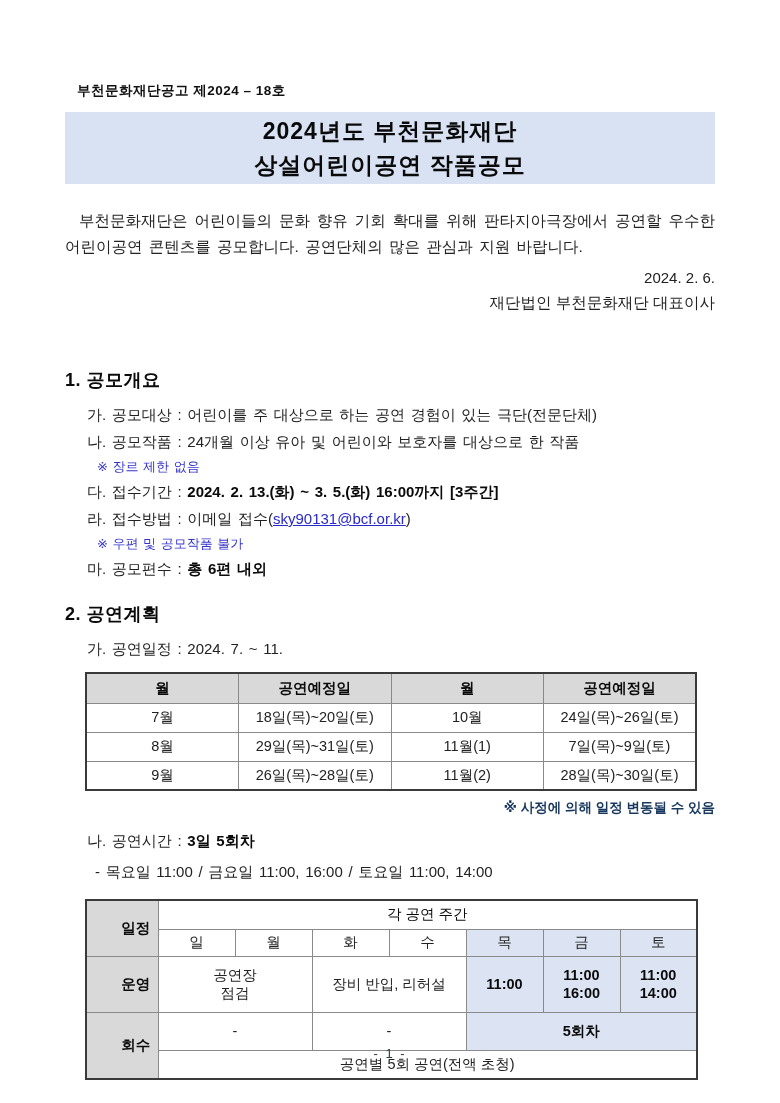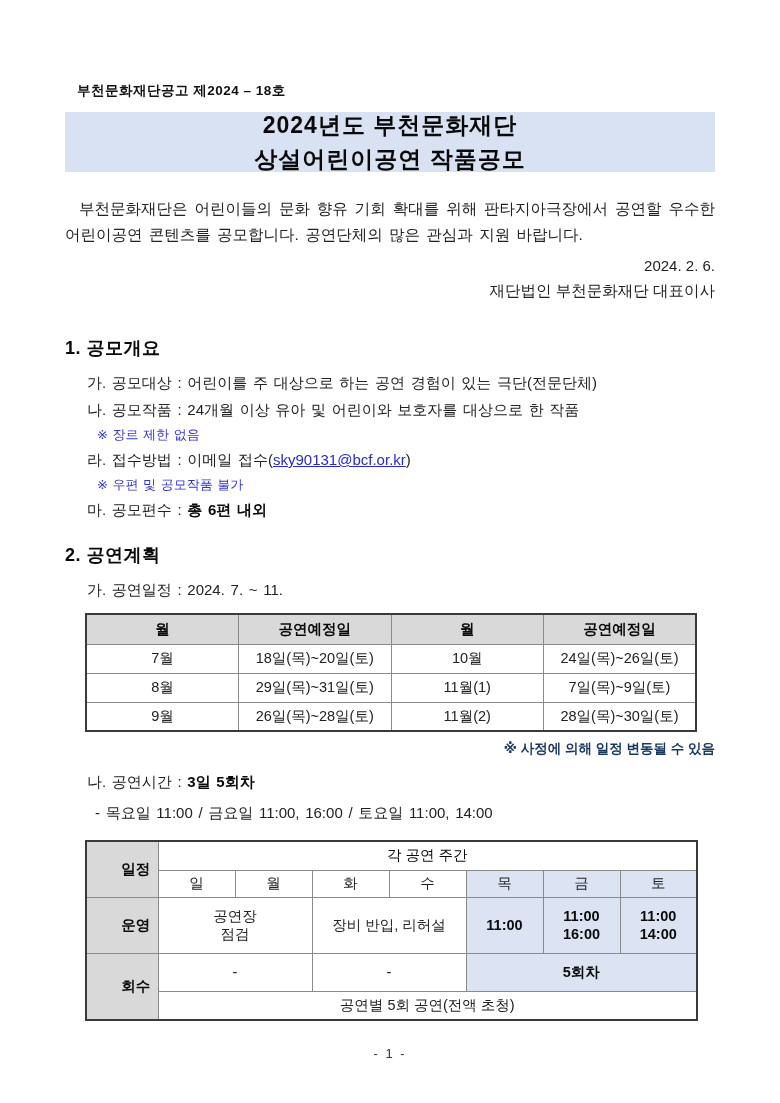--- a/index.html
+++ b/index.html
@@ -17,21 +17,21 @@
     font-size: 13.5px;
     font-weight: bold;
     letter-spacing: 0.5px;
     padding-left: 12px;
     color: #111;
   }
 
   .title-box {
     margin-top: 12px;
     background: #d9e2f3;
-    height: 60px;
+    height: 72px;
     display: flex;
     flex-direction: column;
     align-items: center;
     justify-content: center;
     gap: 3px;
   }
   .title-box .t-line {
     font-size: 23px;
     font-weight: bold;
     color: #0a0a0a;
@@ -50,21 +50,21 @@
   .right-line { text-align: right; font-size: 15px; color: #222; }
   .date-line { margin-top: 9px; }
   .signer-line { margin-top: 7px; font-size: 15.5px; }
 
   .section-heading {
     font-size: 18px;
     font-weight: bold;
     color: #0a0a0a;
     letter-spacing: 0.5px;
   }
-  .sec1-heading { margin-top: 34px; }
+  .sec1-heading { margin-top: 54px; }
   .sec2-heading { margin-top: 20px; }
 
   .items { margin-top: 9px; margin-left: 22px; }
   .item { font-size: 15px; line-height: 27px; color: #222; word-spacing: 1.5px; }
   .item .bold { font-weight: bold; color: #0a0a0a; }
   .note-blue {
     font-size: 13px;
     line-height: 23px;
     color: #3333cc;
     margin-left: 10px;
@@ -172,20 +172,21 @@
 
   <div class="right-line date-line">2024. 2. 6.</div>
   <div class="right-line signer-line">재단법인 부천문화재단 대표이사</div>
 
   <div class="section-heading sec1-heading">1. 공모개요</div>
 
   <div class="items">
     <div class="item">가. 공모대상 : 어린이를 주 대상으로 하는 공연 경험이 있는 극단(전문단체)</div>
     <div class="item">나. 공모작품 : 24개월 이상 유아 및 어린이와 보호자를 대상으로 한 작품</div>
     <div class="note-blue">※ 장르 제한 없음</div>
+    <div class="item"><span>다. 접수기간 : </span><span class="bold">2024. 2. 13.(화) ~ 3. 5.(화) 16:00까지 [3주간]</span></div>
     <div class="item"><span>라. 접수방법 : 이메일 접수(</span><span class="email-link">sky90131@bcf.or.kr</span><span>)</span></div>
     <div class="note-blue">※ 우편 및 공모작품 불가</div>
     <div class="item"><span>마. 공모편수 : </span><span class="bold">총 6편 내외</span></div>
   </div>
 
   <div class="section-heading sec2-heading">2. 공연계획</div>
 
   <div class="items">
     <div class="item">가. 공연일정 : 2024. 7. ~ 11.</div>
   </div>

